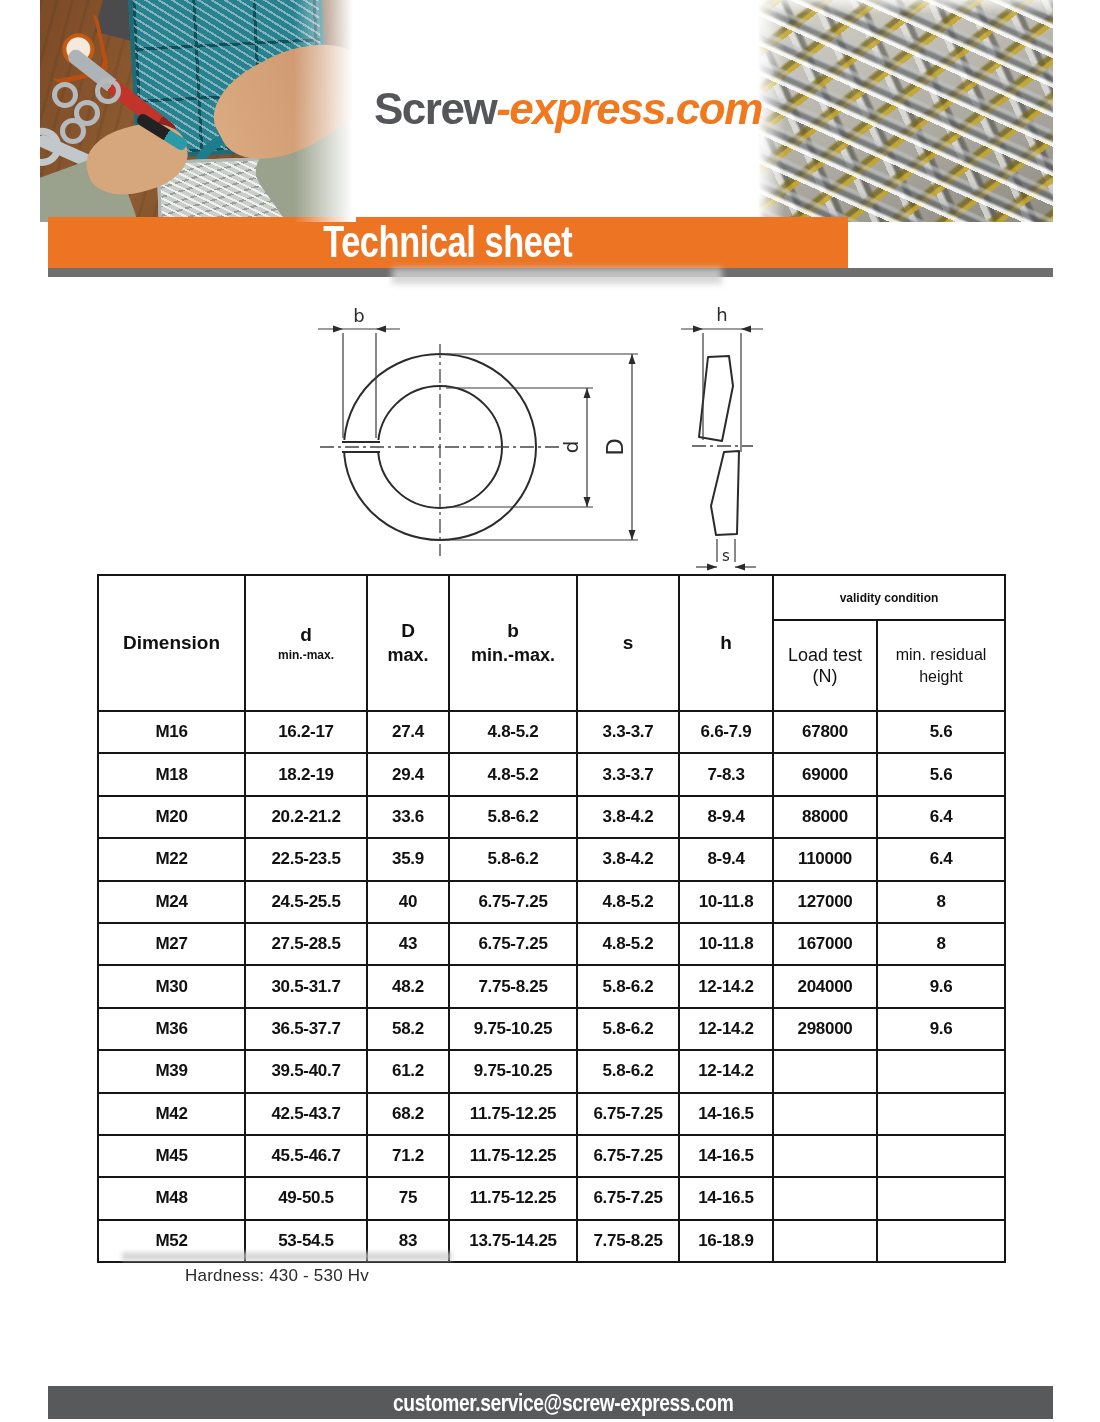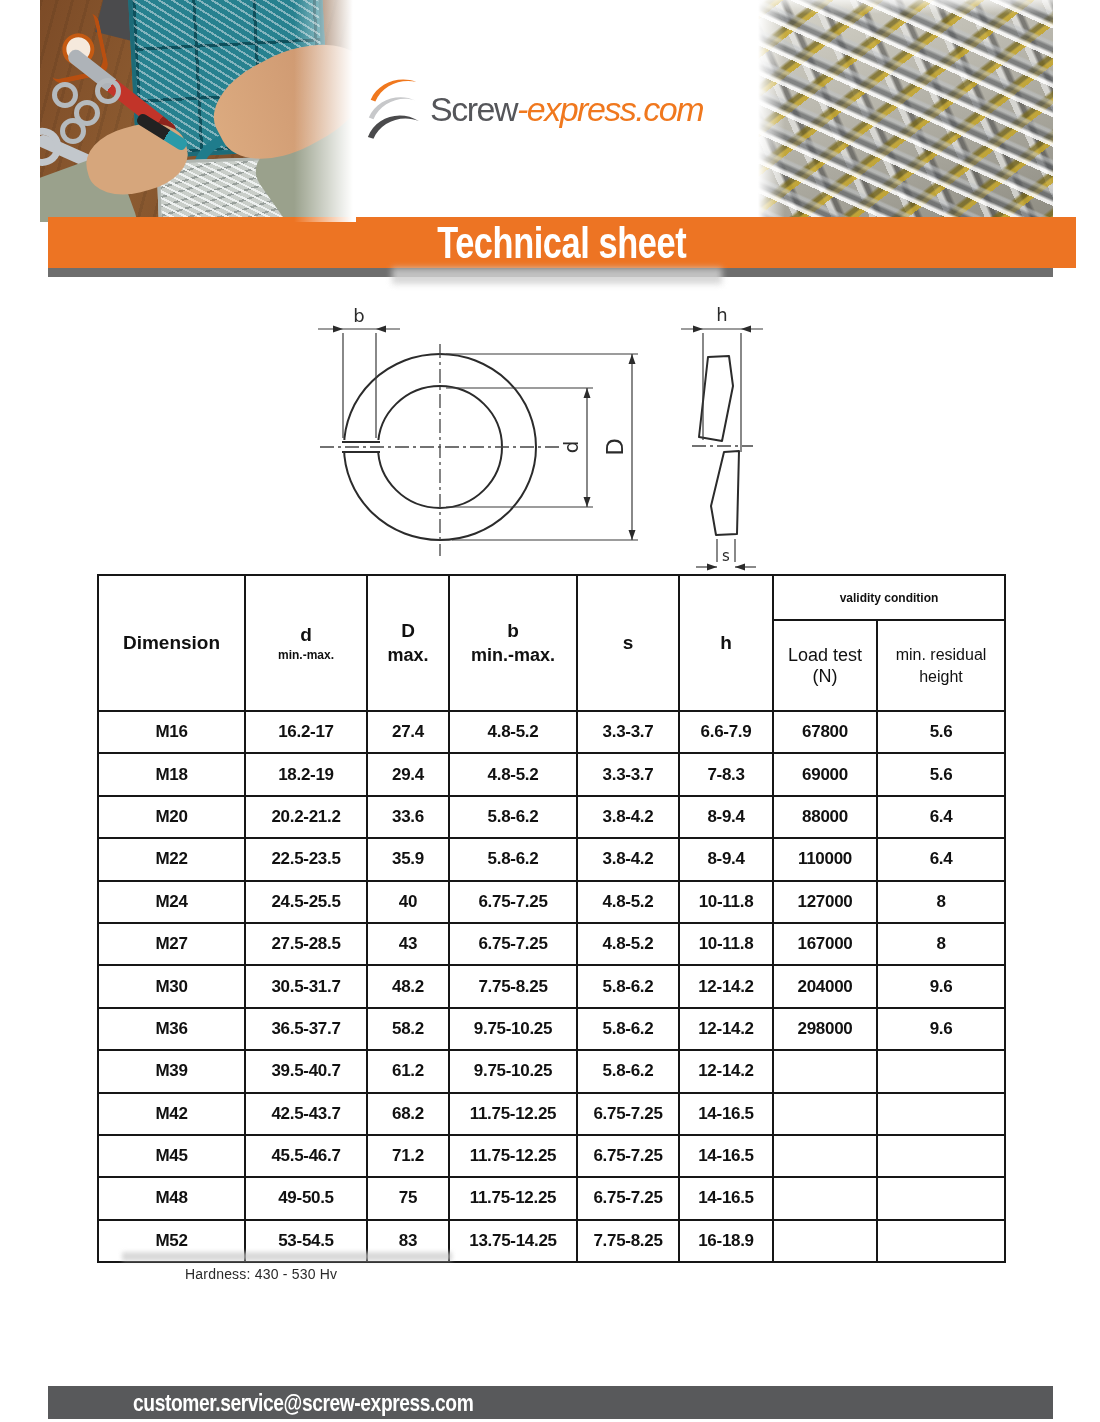--- a/index.html
+++ b/index.html
@@ -51,26 +51,26 @@
       repeating-linear-gradient(24deg, rgba(255,255,255,.85) 0 3px, rgba(88,92,98,.6) 6px 9px, rgba(192,196,200,.55) 12px 14px, rgba(0,0,0,0) 16px 27px),
       repeating-linear-gradient(-38deg, rgba(197,165,40,.85) 0 4px, rgba(118,102,22,.75) 6px 9px, rgba(0,0,0,0) 12px 31px),
       repeating-linear-gradient(66deg, rgba(232,232,230,.7) 0 5px, rgba(58,58,58,.5) 8px 11px, rgba(0,0,0,0) 14px 35px),
       linear-gradient(160deg,#d8d6cc,#8e8c82);}
   .photo-right>div{position:absolute;}
   .fade-left{left:-2px;top:0;bottom:0;width:30px;background:linear-gradient(270deg,rgba(255,255,255,0),#fff 90%);}
   .fade-top{left:0;top:-2px;right:0;height:16px;background:linear-gradient(180deg,#ffffffcc,rgba(255,255,255,0));}
 
   
   .logo{left:366px;top:70px;width:390px;height:78px;display:flex;align-items:center;gap:8px;}
-  .logo-text{font-size:34px;font-weight:normal;letter-spacing:-1.5px;white-space:nowrap;}
+  .logo-text{font-size:44px;font-weight:bold;letter-spacing:-1.5px;white-space:nowrap;}
   .logo-gray{color:#55565a;}
   .logo-orange{color:#f0781e;font-style:italic;}
 
   
-  .banner{left:48px;top:217px;width:1028px;height:51px;background:#ed7423;display:flex;align-items:center;justify-content:center;}
+  .banner{left:48px;top:217px;width:800px;height:51px;background:#ed7423;display:flex;justify-content:center;}
   .banner-title{color:#fff;font-weight:bold;font-size:44px;letter-spacing:-.5px;transform:scaleX(.78);white-space:nowrap;}
   .gray-strip{left:48px;top:268px;width:1005px;height:9px;background:#6e6e6e;}
   .banner-smudge{left:392px;top:268px;width:330px;height:16px;background:#d0d0d0;filter:blur(3px);opacity:.85;}
 
   
   .drawing{left:290px;top:296px;width:480px;height:290px;}
   .drawing svg{width:100%;height:100%;}
   .dline{stroke:#2b2b2b;stroke-width:2;fill:none;}
   .thin{stroke:#3a3a3a;stroke-width:1.2;fill:none;}
   .cl{stroke:#444;stroke-width:1.3;fill:none;stroke-dasharray:14 4 3 4;}
@@ -84,25 +84,25 @@
   .spec-table thead tr.r2 th{height:89px;}
   .th-dim,.th-letter{font-size:19px;font-weight:bold;}
   .th-main{font-size:19px;font-weight:bold;line-height:24px;}
   .th-sub-small{font-size:12px;font-weight:bold;line-height:16px;}
   .th-sub-big{font-size:18px;font-weight:bold;line-height:24px;}
   .th-validity{font-size:12px;font-weight:bold;}
   .th-load{font-size:18px;font-weight:normal;}
   .th-resid{font-size:16px;font-weight:normal;line-height:22px;}
   .spec-table tbody td{height:40.4px;font-size:17px;font-weight:bold;letter-spacing:-.3px;}
 
-  .footnote{left:185px;top:1266px;font-size:14px;color:#2a2a2a;letter-spacing:.2px;}
+  .footnote{left:185px;top:1266px;font-size:17px;color:#2a2a2a;letter-spacing:.2px;}
   .table-smudge{left:122px;top:1252px;width:330px;height:9px;background:#c9c9c9;filter:blur(2px);opacity:.7;}
 
   
-  .footer-bar{left:48px;top:1386px;width:1005px;height:33px;background:#58595b;display:flex;align-items:center;justify-content:flex-start;padding-right:60px;box-sizing:border-box;}
+  .footer-bar{left:48px;top:1386px;width:1005px;height:33px;background:#58595b;display:flex;align-items:center;justify-content:center;padding-right:60px;box-sizing:border-box;}
   .footer-email{color:#fff;font-weight:bold;font-size:24px;letter-spacing:-.5px;transform:scaleX(.8);transform-origin:right center;white-space:nowrap;}
 </style>
 </head>
 <body>
 
 <div class="abs photo-left">
   <div class="mat-dark"></div>
   <div class="tape"></div>
   <div class="box-teal"></div>
   <div class="handle-teal"></div>

